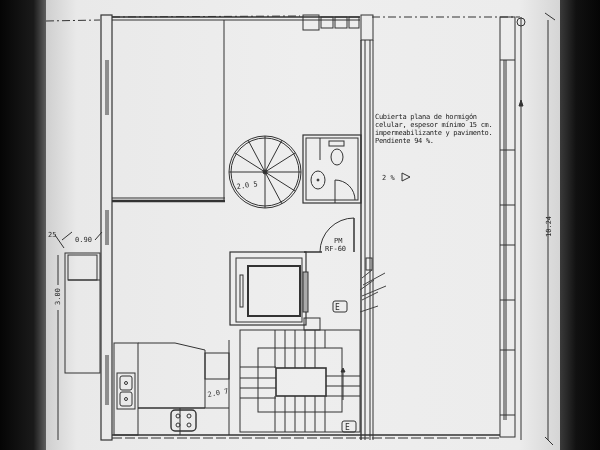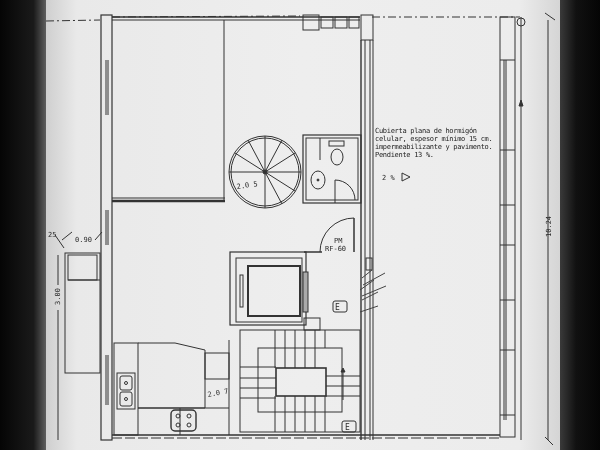--- a/index.html
+++ b/index.html
@@ -19,21 +19,21 @@
   }
   #dark-left {
     position: absolute; left: 0; top: 0; width: 48px; height: 450px;
     background: linear-gradient(90deg, #050505 0%, #1a1a1a 70%, #6a6a6a 100%);
   }
   svg { position: absolute; left: 0; top: 0; }
   .lbl { font-family: "DejaVu Sans Mono", monospace; fill: #2a2a2a; }
   .note {
     position: absolute; left: 375px; top: 113px; width: 140px;
     font-family: "DejaVu Sans Mono", monospace; font-size: 7px; line-height: 8px;
-    color: #222; letter-spacing: -0.3px; white-space: pre-line; margin-top: 14px;
+    color: #222; letter-spacing: -0.3px; white-space: pre-line;
   }
 </style>
 </head>
 <body>
 
 <div id="dark-left"></div>
 <div id="sheet"></div>
 <div id="dark-right"></div>
 
 <svg width="600" height="450" viewBox="0 0 600 450">
@@ -206,13 +206,13 @@
   <text x="237" y="189" class="lbl" font-size="7" transform="rotate(-8 237 189)">2.0 5</text>
   <text x="208" y="397" class="lbl" font-size="7" transform="rotate(-10 208 397)">2.0 7</text>
   <text x="75" y="242" class="lbl" font-size="7">0.90</text>
   <text x="48" y="237" class="lbl" font-size="7">25</text>
   <text x="60" y="305" class="lbl" font-size="7" transform="rotate(-90 60 305)">3.00</text>
   <text x="551" y="237" class="lbl" font-size="7" transform="rotate(-90 551 237)">10.24</text>
   <text x="382" y="180" class="lbl" font-size="7">2 %</text>
   <path d="M402 173 L410 177 L402 181 Z" fill="none" stroke="#333"></path>
 </svg>
 
-<div class="note"><span>Cubierta plana de hormigón</span><br><span>celular, espesor mínimo 15 cm.</span><br><span>impermeabilizante y pavimento.</span><br><span>Pendiente 13 %.</span></div>
+<div class="note"><span>Cubierta plana de hormigón</span><br><span>celular, espesor mínimo 15 cm.</span><br><span>impermeabilizante y pavimento.</span><br><span>Pendiente 94 %.</span></div>
 
 </body></html>

